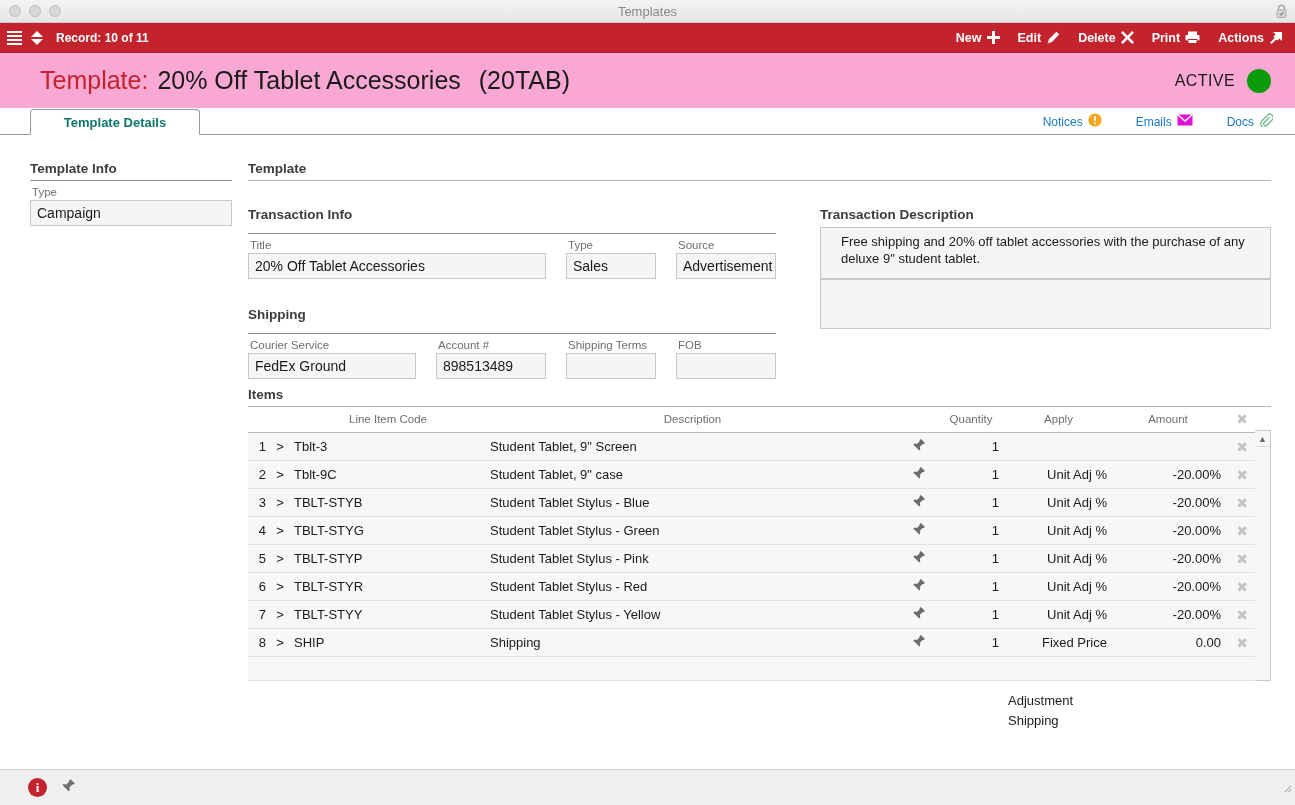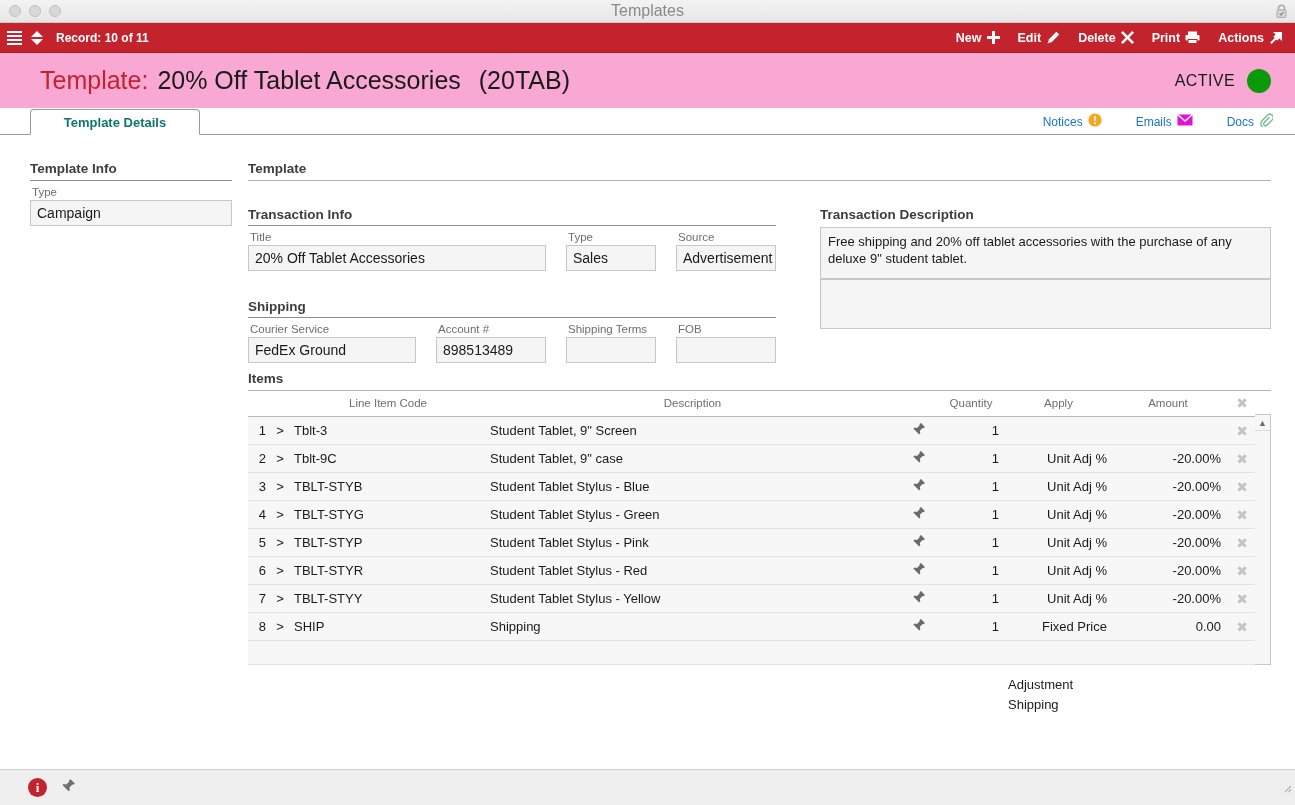--- a/index.html
+++ b/index.html
@@ -24,21 +24,21 @@
     display: flex; align-items: center;
     position: relative; flex: none;
   }
   .win-dots { display: flex; gap: 8px; padding-left: 9px; }
   .dot {
     width: 12px; height: 12px; border-radius: 50%;
     background: #d8d8d8; border: 1px solid #bfbfbf;
   }
   .titlebar-title {
     position: absolute; left: 0; right: 0; text-align: center;
-    font-size: 16px; color: #8a8a8a; pointer-events: none;
+    font-size: 13px; color: #8a8a8a; pointer-events: none;
   }
   .lock-icon {
     position: absolute; right: 6px; top: 3px;
     width: 15px; height: 16px;
   }
 
   
   .toolbar {
     height: 30px; background: #c3232d;
     display: flex; align-items: center;
@@ -103,31 +103,31 @@
   .sidebar { width: 232px; flex: none; padding: 26px 0 0 30px; }
   .content { flex: 1; padding: 26px 24px 0 16px; min-width: 0; }
 
   .sec-head {
     font-size: 13.5px; font-weight: bold; color: #3d3d3d;
     padding-bottom: 4px; border-bottom: 1px solid #8d8d8d;
   }
   .sec-head.thin { border-bottom: 1px solid #b5b5b5; }
   .sub-head {
     font-size: 13.5px; font-weight: bold; color: #3d3d3d;
-    padding-bottom: 3px; border-bottom: 1px solid #8d8d8d;
+    padding-bottom: 11px; border-bottom: 1px solid #8d8d8d;
   }
   .fld-label { font-size: 11.5px; color: #6e6e6e; padding: 5px 0 2px 2px; }
   .fld-box {
     background: #f5f5f5; border: 1px solid #c8c8c8;
     height: 26px; display: flex; align-items: center;
     padding: 0 6px; font-size: 14px; color: #1a1a1a;
   }
   .fld-area {
     background: #f5f5f5; border: 1px solid #c8c8c8;
-    padding: 5px 7px; font-size: 13px; color: #1a1a1a; line-height: 17px;
+    padding: 5px 20px; font-size: 13px; color: #1a1a1a; line-height: 17px;
   }
 
   .two-col { display: flex; gap: 44px; }
   .col-left { width: 528px; flex: none; }
   .col-right { flex: 1; min-width: 0; }
 
   .row-fields { display: flex; gap: 20px; }
 
   
   .items-sec { margin-top: 8px; }

